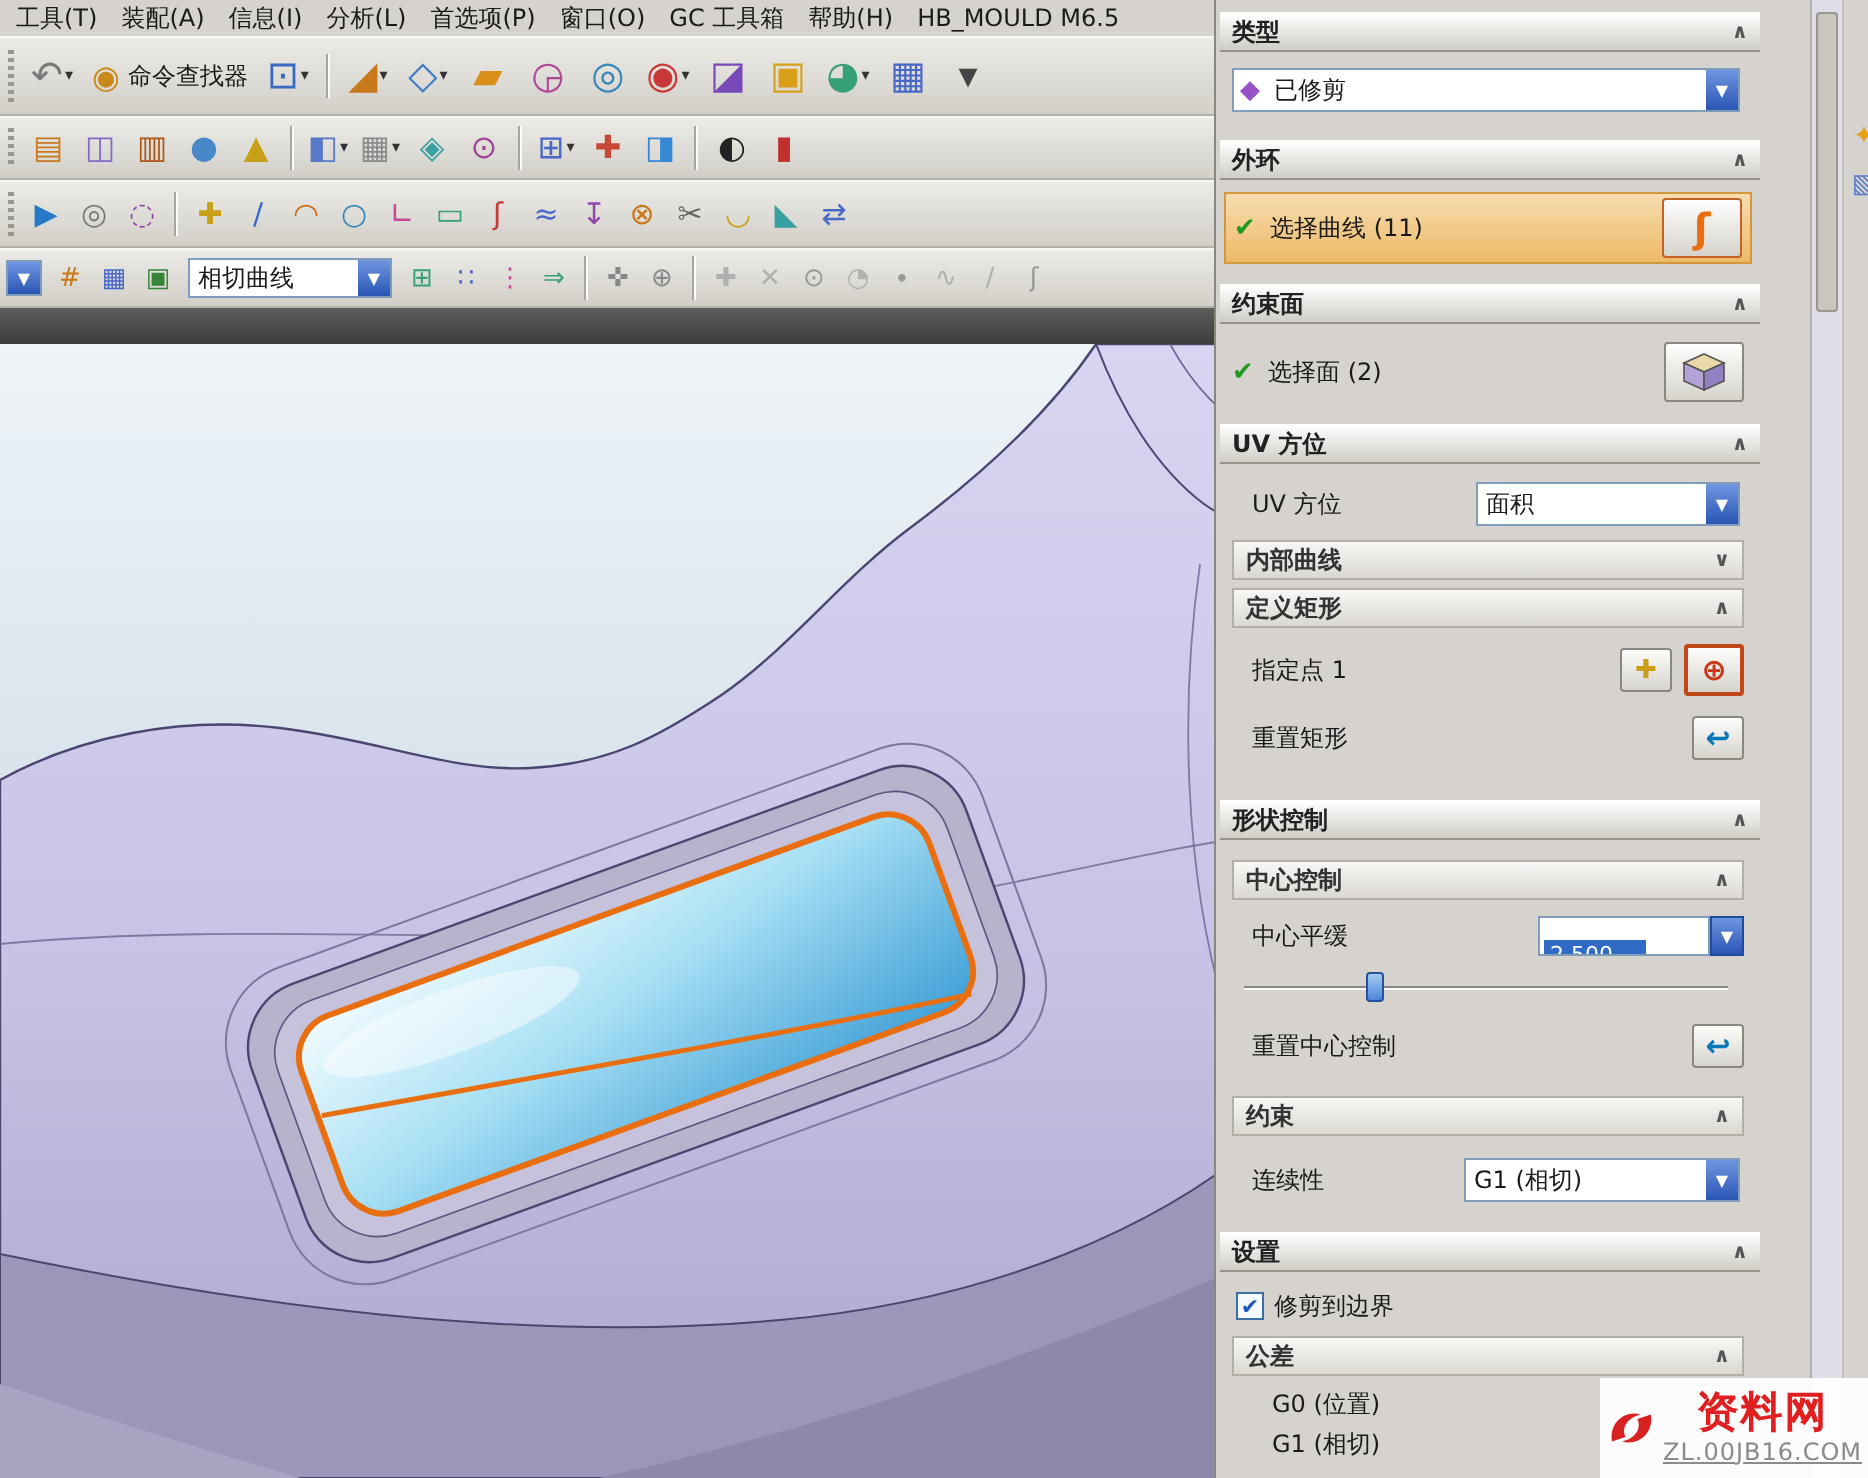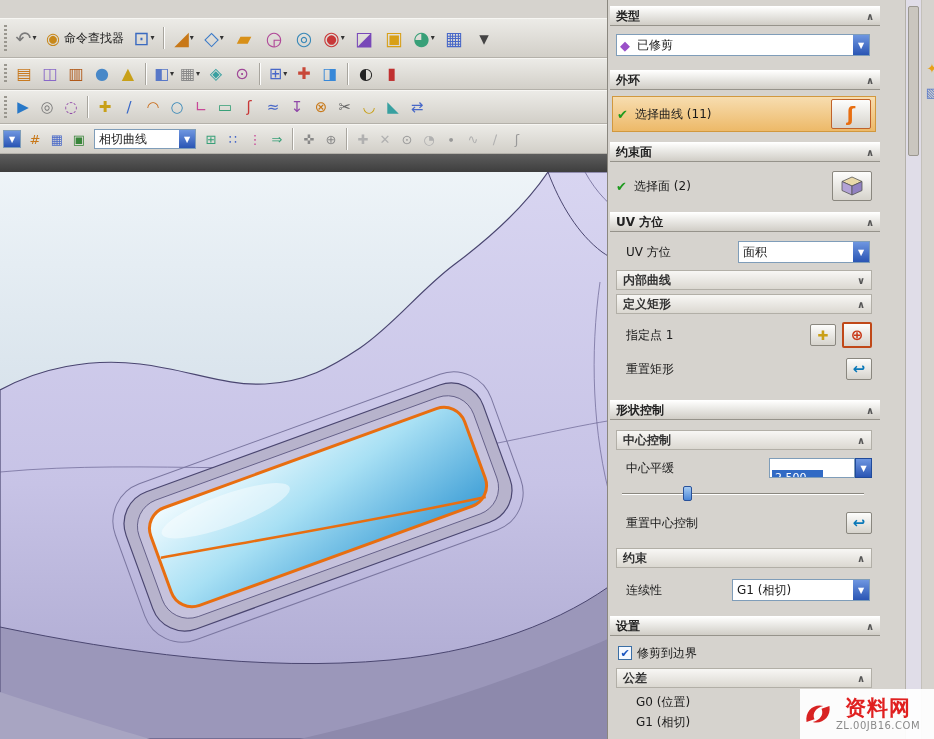--- a/index.html
+++ b/index.html
@@ -101,26 +101,37 @@
                 border-left:1px solid #c4c1ba; overflow:hidden; }
   .rightstrip .tb-icon { width:20px; height:20px; font-size:13px; display:flex; align-items:center;
                          justify-content:center; margin-top:4px; }
   .strip-pad { height:54px; }
 
   
   .watermark { position:absolute; left:800px; top:689px; width:134px; height:50px; z-index:20;
                background:rgba(255,255,255,0.93); display:flex; align-items:center; padding:2px 3px; gap:3px; }
   .wm-col { display:flex; flex-direction:column; align-items:center; }
   .wm-title { color:#e02020; font-weight:bold; font-size:21px; line-height:1.1; letter-spacing:1px; }
-  .wm-url { color:#8a8a8a; font-size:10px; letter-spacing:0.5px; }
+  .wm-url { color:#8a8a8a; font-size:12px; letter-spacing:0.5px;text-decoration:underline; }
 </style>
 </head>
 <body>
 <div id="app">
 
+  <div class="menubar">
+    <span class="menu-item">工具(T)</span>
+    <span class="menu-item">装配(A)</span>
+    <span class="menu-item">信息(I)</span>
+    <span class="menu-item">分析(L)</span>
+    <span class="menu-item">首选项(P)</span>
+    <span class="menu-item">窗口(O)</span>
+    <span class="menu-item">GC 工具箱</span>
+    <span class="menu-item">帮助(H)</span>
+    <span class="menu-item">HB_MOULD M6.5</span>
+  </div>
 
   <div class="tb" id="tb1">
     <span class="tb-grip"></span>
     <span class="tb-icon" style="color: rgb(122, 122, 122);">↶<span class="drop">▾</span></span>
     <span class="command-finder">
       <span class="cf-icon">◉</span>
       <span>命令查找器</span>
     </span>
     <span class="tb-icon" style="color: rgb(58, 106, 192);">⊡<span class="drop">▾</span></span>
       <span class="tb-sep"></span>

